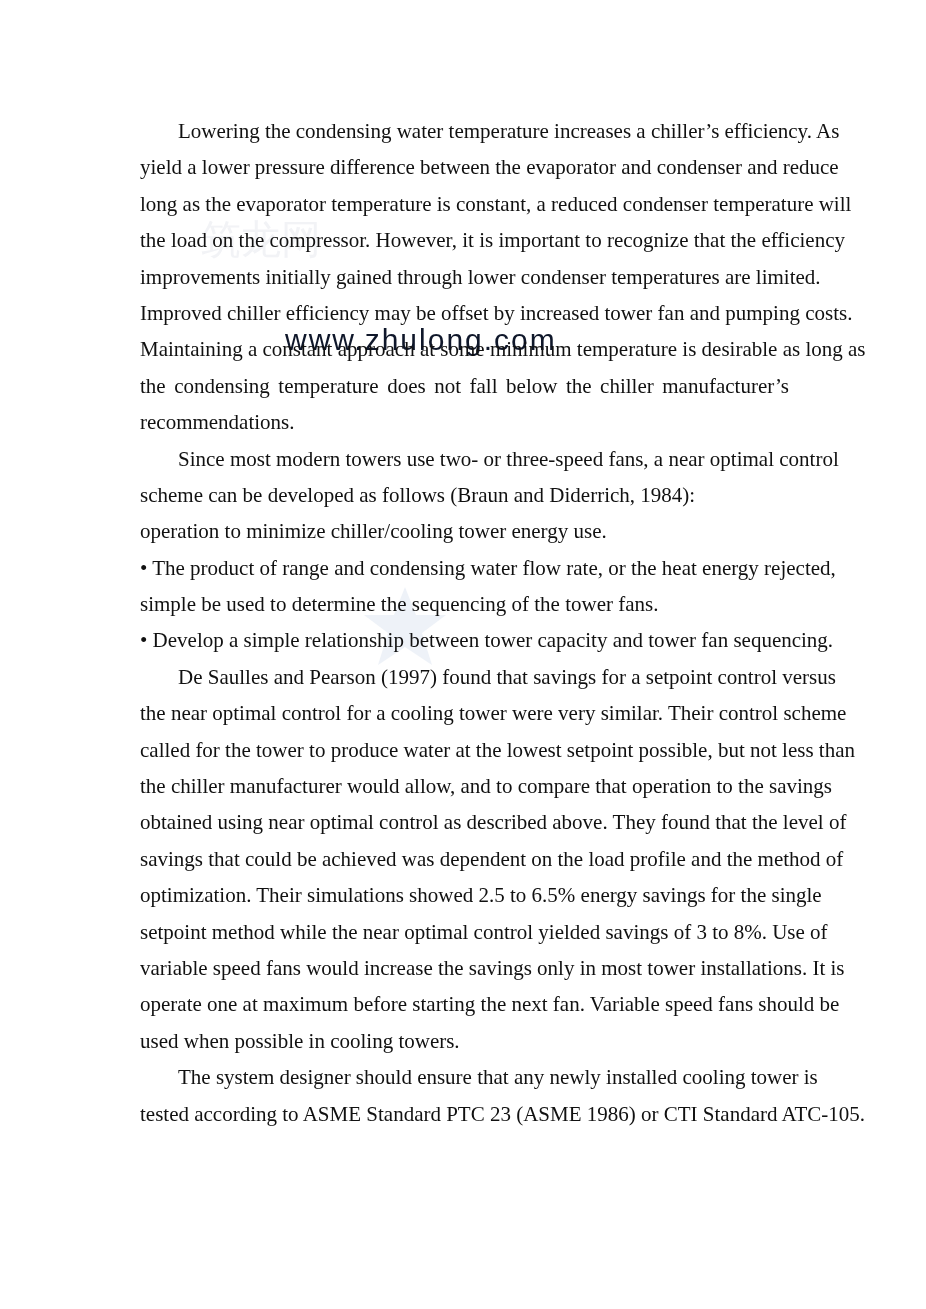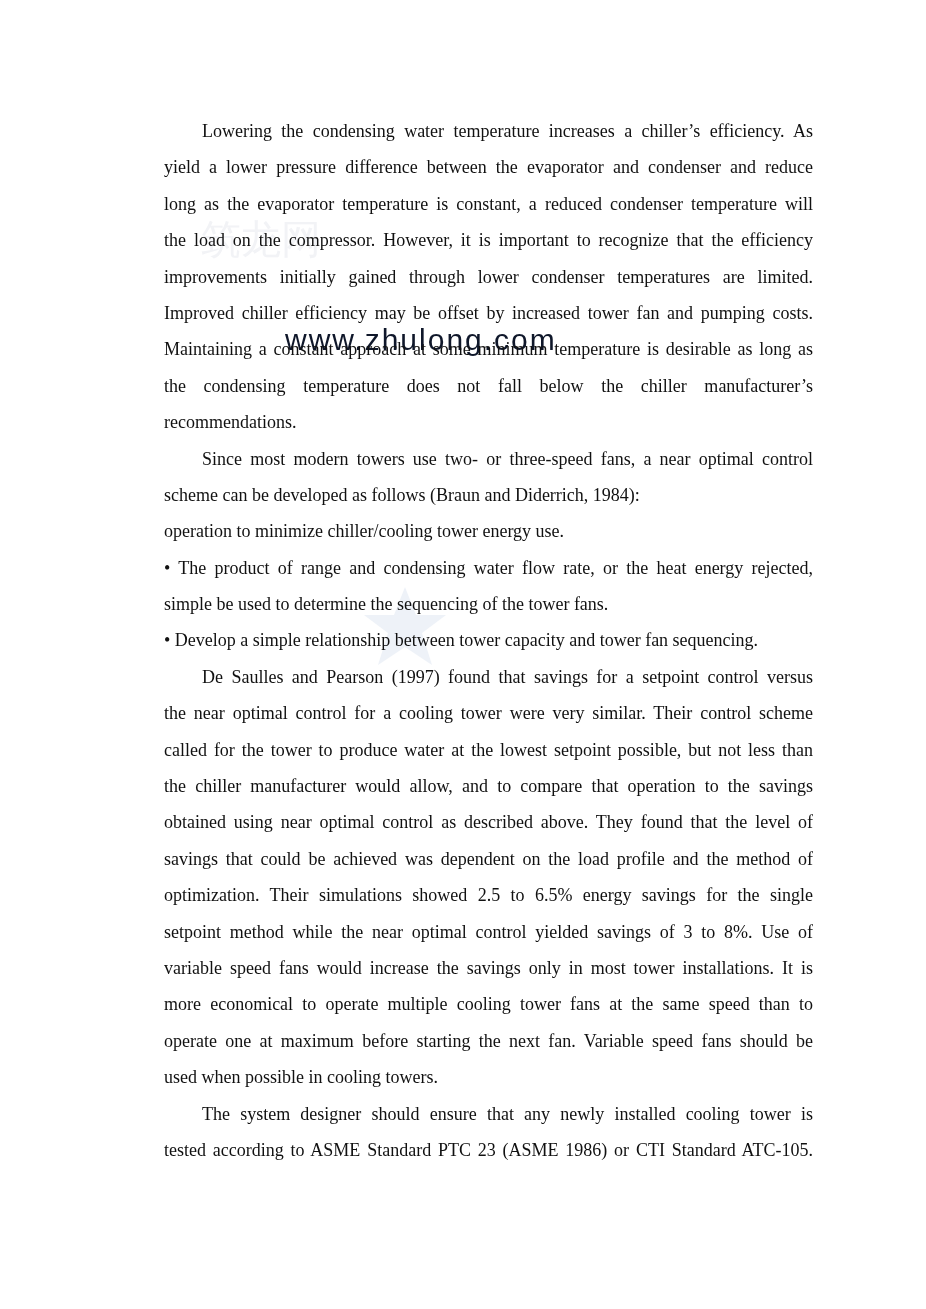--- a/index.html
+++ b/index.html
@@ -3,24 +3,23 @@
   <meta charset="utf-8">
   <style>
     html, body { margin: 0; padding: 0; background: #ffffff; }
     body { width: 926px; height: 1309px; position: relative; overflow: hidden; }
     .page {
       position: absolute;
       left: 140px;
       top: 113px;
       width: 649px;
       font-family: "Liberation Serif", serif;
-      font-size: 18px;
+      font-size: 21px;
       line-height: 36.4px;
       color: #111111;
-      margin-left: 24px;
     }
     .line {
       display: block;
       height: 36.4px;
       white-space: nowrap;
       text-align: justify;
       text-align-last: justify;
     }
     .line.last { text-align-last: left; }
     .line.indent { padding-left: 38px; }
@@ -86,21 +85,20 @@
   <div>
     <span class="line indent">De Saulles and Pearson (1997) found that savings for a setpoint control versus</span>
     <span class="line">the near optimal control for a cooling tower were very similar. Their control scheme</span>
     <span class="line">called for the tower to produce water at the lowest setpoint possible, but not less than</span>
     <span class="line">the chiller manufacturer would allow, and to compare that operation to the savings</span>
     <span class="line">obtained using near optimal control as described above. They found that the level of</span>
     <span class="line">savings that could be achieved was dependent on the load profile and the method of</span>
     <span class="line">optimization. Their simulations showed 2.5 to 6.5% energy savings for the single</span>
     <span class="line">setpoint method while the near optimal control yielded savings of 3 to 8%. Use of</span>
     <span class="line">variable speed fans would increase the savings only in most tower installations. It is</span>
-    <span class="line">more economical to operate multiple cooling tower fans at the same speed than to</span>
     <span class="line">operate one at maximum before starting the next fan. Variable speed fans should be</span>
     <span class="line last">used when possible in cooling towers.</span>
   </div>
 
   <div>
     <span class="line indent">The system designer should ensure that any newly installed cooling tower is</span>
     <span class="line">tested according to ASME Standard PTC 23 (ASME 1986) or CTI Standard ATC-105.</span>
   </div>
 
 </div>

